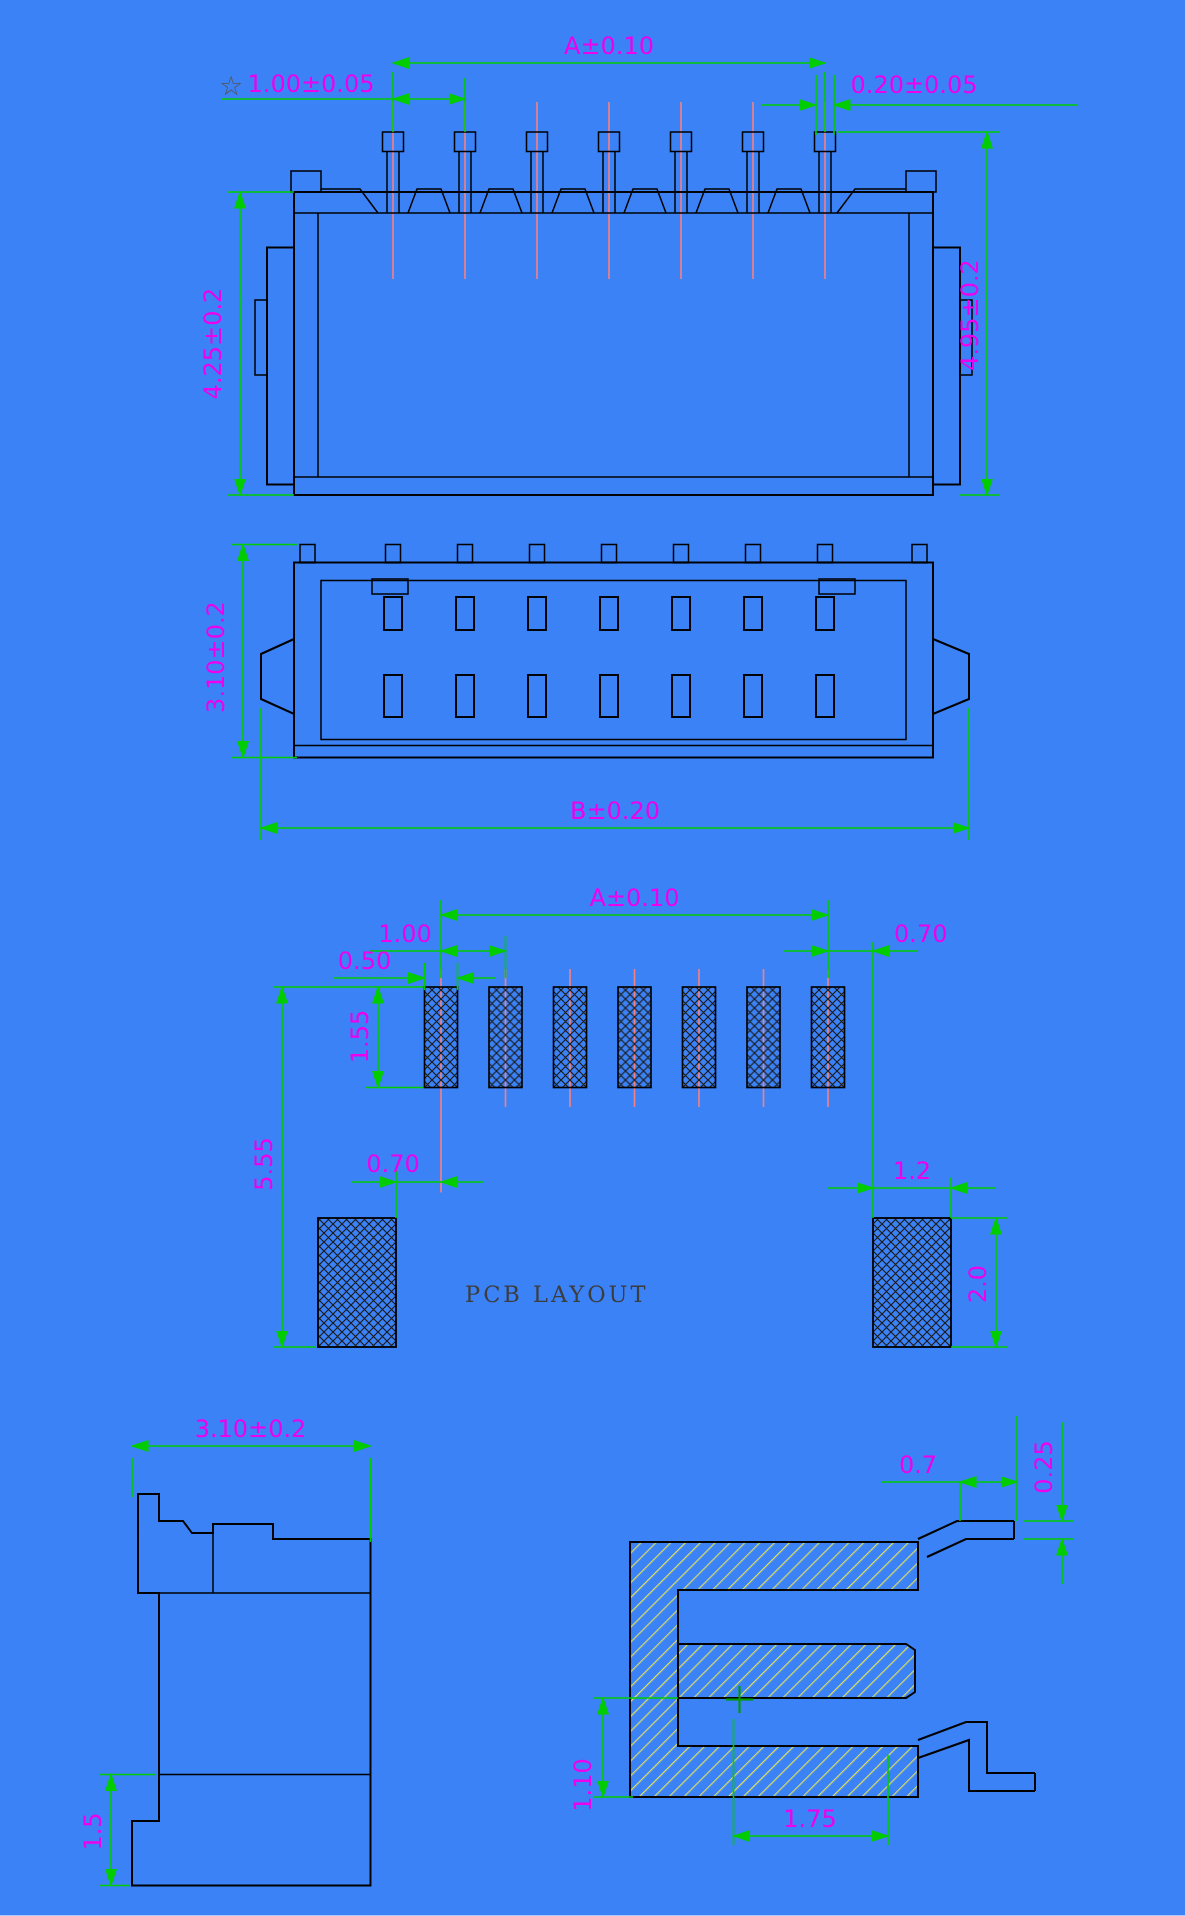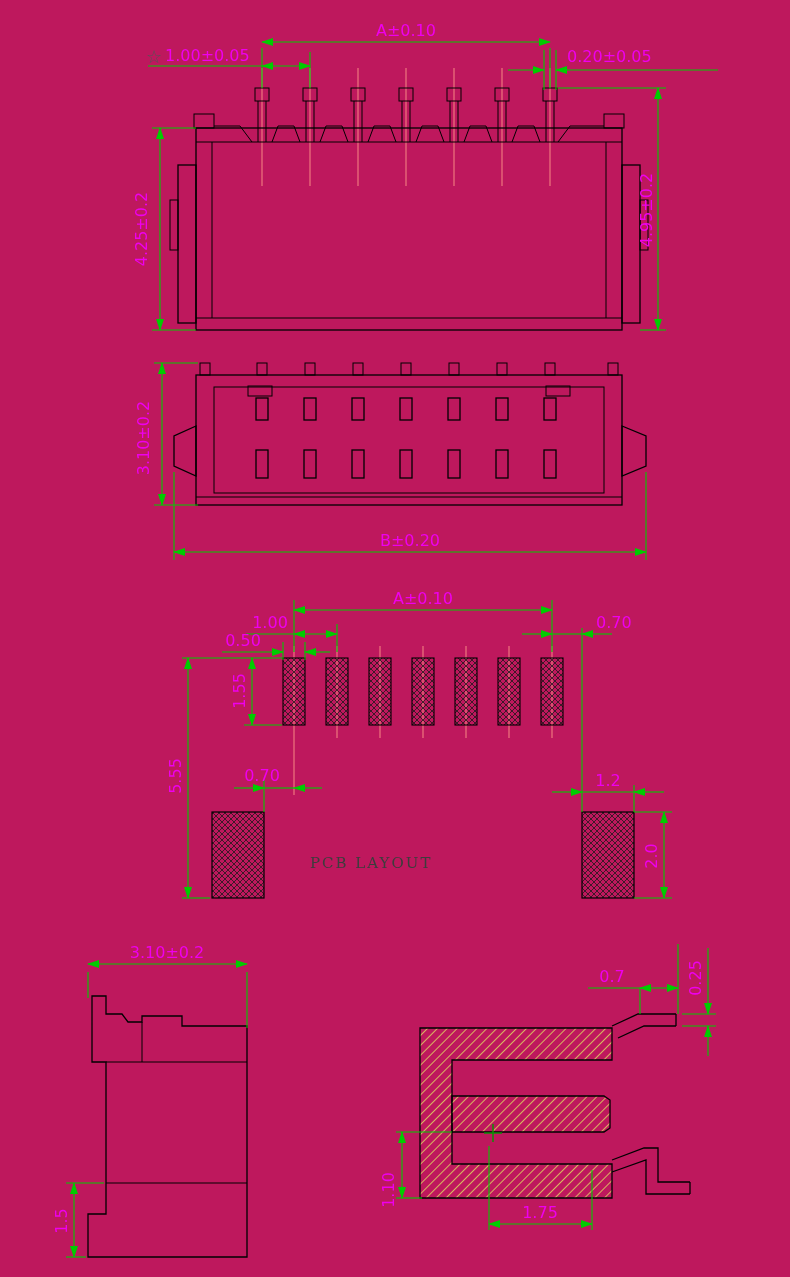--- a/index.html
+++ b/index.html
@@ -1,16 +1,16 @@
 <!DOCTYPE html>
 <html><head>
 <meta charset="utf-8">
 <style>
   html,body{margin:0;padding:0;background:#ffffff;}
-  #stage{width:790px;height:1277px;position:relative;background:#be185d;}
+  #stage{width:790px;height:1277px;position:relative;background:#3b82f6;}
   svg{display:block;}
   text{font-family:"DejaVu Sans","Liberation Sans",sans-serif;font-size:16px;fill:#ee00ee;}
   text.rot{text-anchor:middle;}
   text.mid{text-anchor:middle;}
   .star{fill:#555;font-size:18px;}
   .pcbtitle{font-family:"DejaVu Serif","Liberation Serif",serif;font-size:15px;fill:#3d3d3d;letter-spacing:2px;}
   .blk{stroke:#000;stroke-width:1.3;fill:none;}
   .blk2{stroke:#000;stroke-width:1;fill:none;}
   .grn{stroke:#00cc00;stroke-width:1.1;fill:none;}
   .red{stroke:#f28080;stroke-width:1.1;fill:none;}

